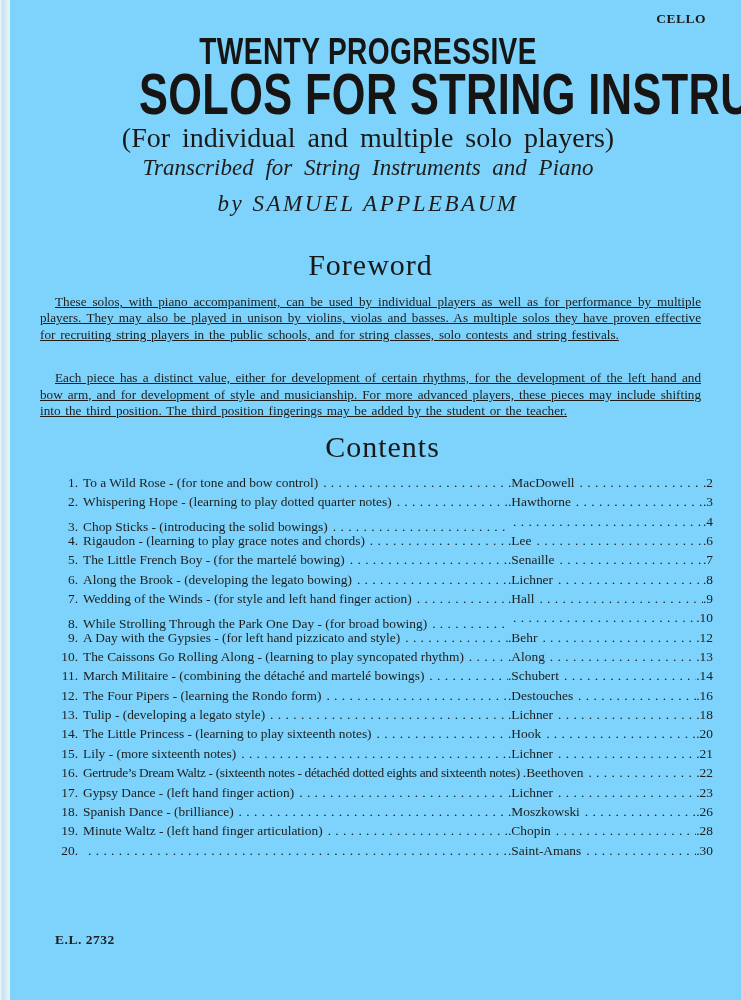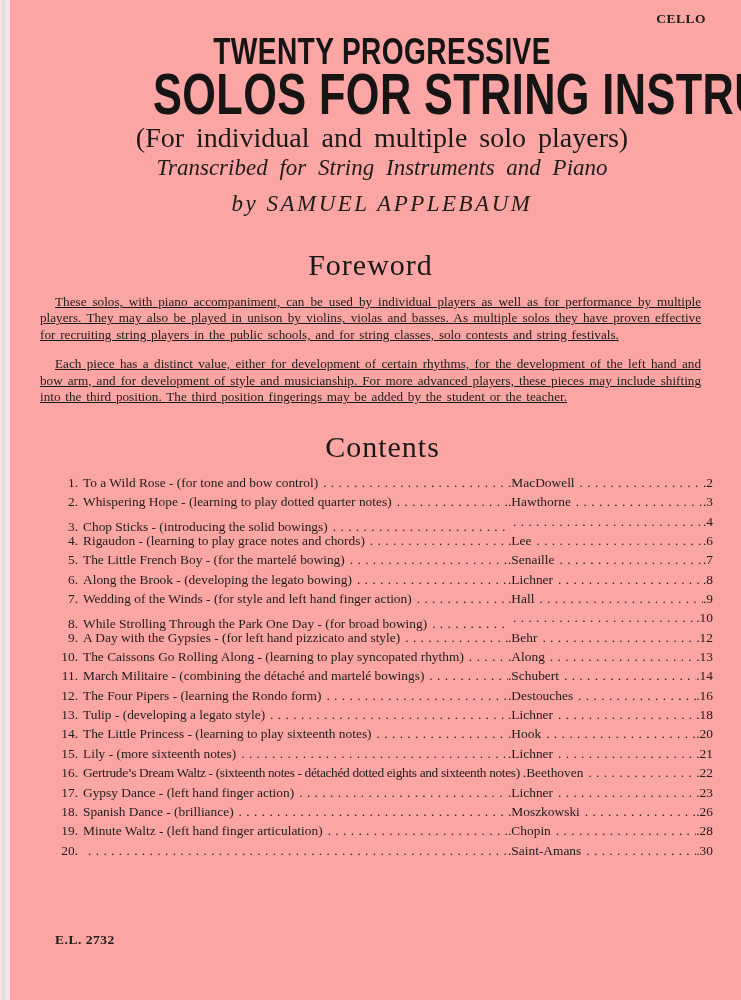--- a/index.html
+++ b/index.html
@@ -1,35 +1,35 @@
 <!DOCTYPE html>
 <html><head>
 <meta charset="utf-8">
 <style>
   html,body{margin:0;padding:0;background:#e9e9e7;}
   .page{
     position:relative;
     width:741px;height:1000px;
     margin:0 auto;
-    background:#fca5a5;
+    background:#7dd3fc;
     font-family:"Liberation Serif", serif;
     color:#1e1d1b;
     overflow:hidden;
   }
   .edge{
     position:absolute;left:0;top:0;bottom:0;width:10px;
     background:linear-gradient(90deg,#ffffff 0%,#dde3e7 28%,#f3f4f4 65%,#fdfdfb 100%);
     opacity:.8;
   }
   .cello{
     position:absolute;top:11px;right:35px;
     font-size:13.5px;font-weight:bold;letter-spacing:.5px;
   }
   
-  .title-block{position:absolute;top:31px;left:32px;width:700px;text-align:center;}
+  .title-block{position:absolute;top:31px;left:18px;width:700px;text-align:center;}
   .cond{
     display:inline-block;white-space:nowrap;
     font-family:"Liberation Sans", sans-serif;font-weight:700;
     transform:scaleX(.76);transform-origin:50% 50%;
     letter-spacing:.5px;color:#161513;
   }
   .t1{font-size:37px;line-height:41px;}
   .t2{font-size:57px;line-height:45px;}
   .subtitle{font-size:28px;line-height:33px;margin-top:4px;word-spacing:5px;color:#1a1917;}
   .transcription{font-size:23px;line-height:28px;font-style:italic;word-spacing:6px;}
@@ -41,21 +41,21 @@
   }
   
   .foreword{position:absolute;top:248px;left:40px;width:661px;}
   .foreword p{
     margin:12px 0 0 0;
     font-size:13.2px;line-height:16.4px;
     text-align:justify;text-indent:15px;
     word-spacing:1.5px;
     text-decoration:underline;
   }
-  .foreword p + p{margin-top:13px;}
+  .foreword p + p{margin-top:27px;}
   
   .contents{position:absolute;top:430px;left:52px;width:661px;}
   #toc{margin-top:9px;}
   .toc-row{
     display:grid;
     grid-template-columns:minmax(456px,max-content) minmax(0,1fr);
     height:19.35px;align-items:baseline;
     font-size:13.4px;line-height:19.35px;white-space:nowrap;
   }
   .toc-lead,.toc-right{display:flex;min-width:0;align-items:stretch;}

